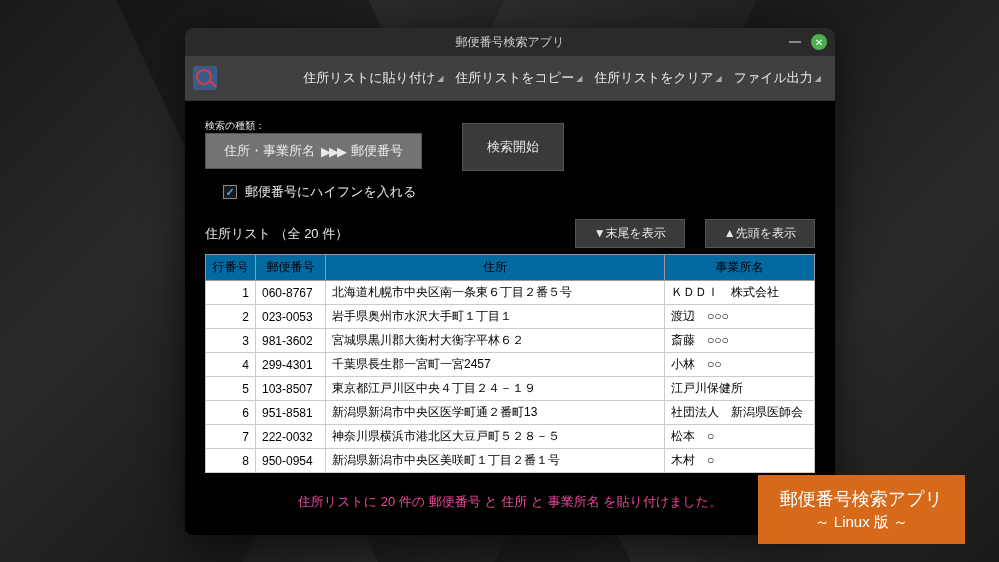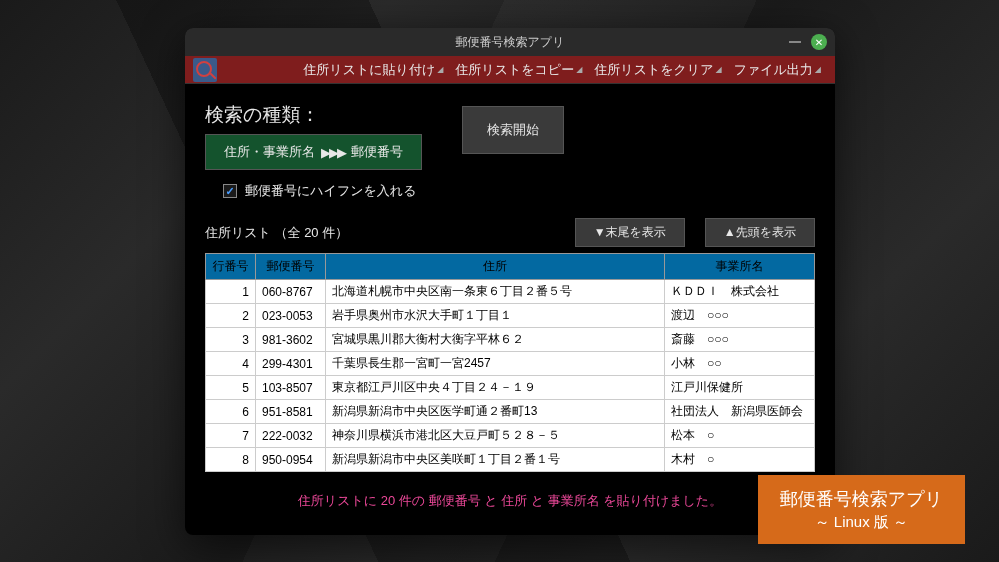--- a/index.html
+++ b/index.html
@@ -31,22 +31,22 @@
   display: flex; align-items: center;
   position: relative;
   color: #ccc;
   font-size: 12px;
 }
 .titlebar-title { position: absolute; left: 50%; transform: translateX(-50%); }
 .titlebar-controls { position: absolute; right: 8px; display: flex; gap: 10px; align-items: center; }
 .min-btn { width: 12px; height: 2px; background: #888; }
 .close-btn { width: 16px; height: 16px; background: #4caf50; border-radius: 50%; display: flex; align-items: center; justify-content: center; color: #fff; font-size: 10px; }
 .toolbar {
-  height: 28px;
-  background: #7f1d1d;
+  height: 45px;
+  background: #404040;
   display: flex; align-items: center;
   padding: 0 8px;
   border-bottom: 1px solid #333;
 }
 .app-icon {
   width: 24px; height: 24px;
   background: #3a5a8a;
   margin-right: 20px;
   position: relative;
   border-radius: 2px;
@@ -69,23 +69,23 @@
 .toolbar-item {
   color: #e8e8e8; font-size: 13px;
   padding: 4px 6px;
   display: flex; align-items: center;
   cursor: pointer;
 }
 .toolbar-item .tri { font-size: 8px; margin-left: 2px; color: #aaa; }
 .content { padding: 18px 20px 10px 20px; color: #e8e8e8; }
 .search-row { display: flex; align-items: flex-start; gap: 40px; margin-bottom: 10px; }
 .search-left { }
-.search-label { font-size: 19px; margin-bottom: 6px; display: block; }
+.search-label { font-size: 10px; margin-bottom: 0; display: block; }
 .direction-btn {
-  background: #14532d; color: #e8e8e8;
+  background: #737373; color: #e8e8e8;
   border: 1px solid #555;
   padding: 8px 18px;
   font-size: 13px;
   cursor: pointer;
   display: flex; align-items: center; gap: 6px;
 }
 .arrow-right { color: #e8e8e8; letter-spacing: -2px; }
 .search-btn {
   background: #3a3a3a; color: #e8e8e8;
   border: 1px solid #555;

